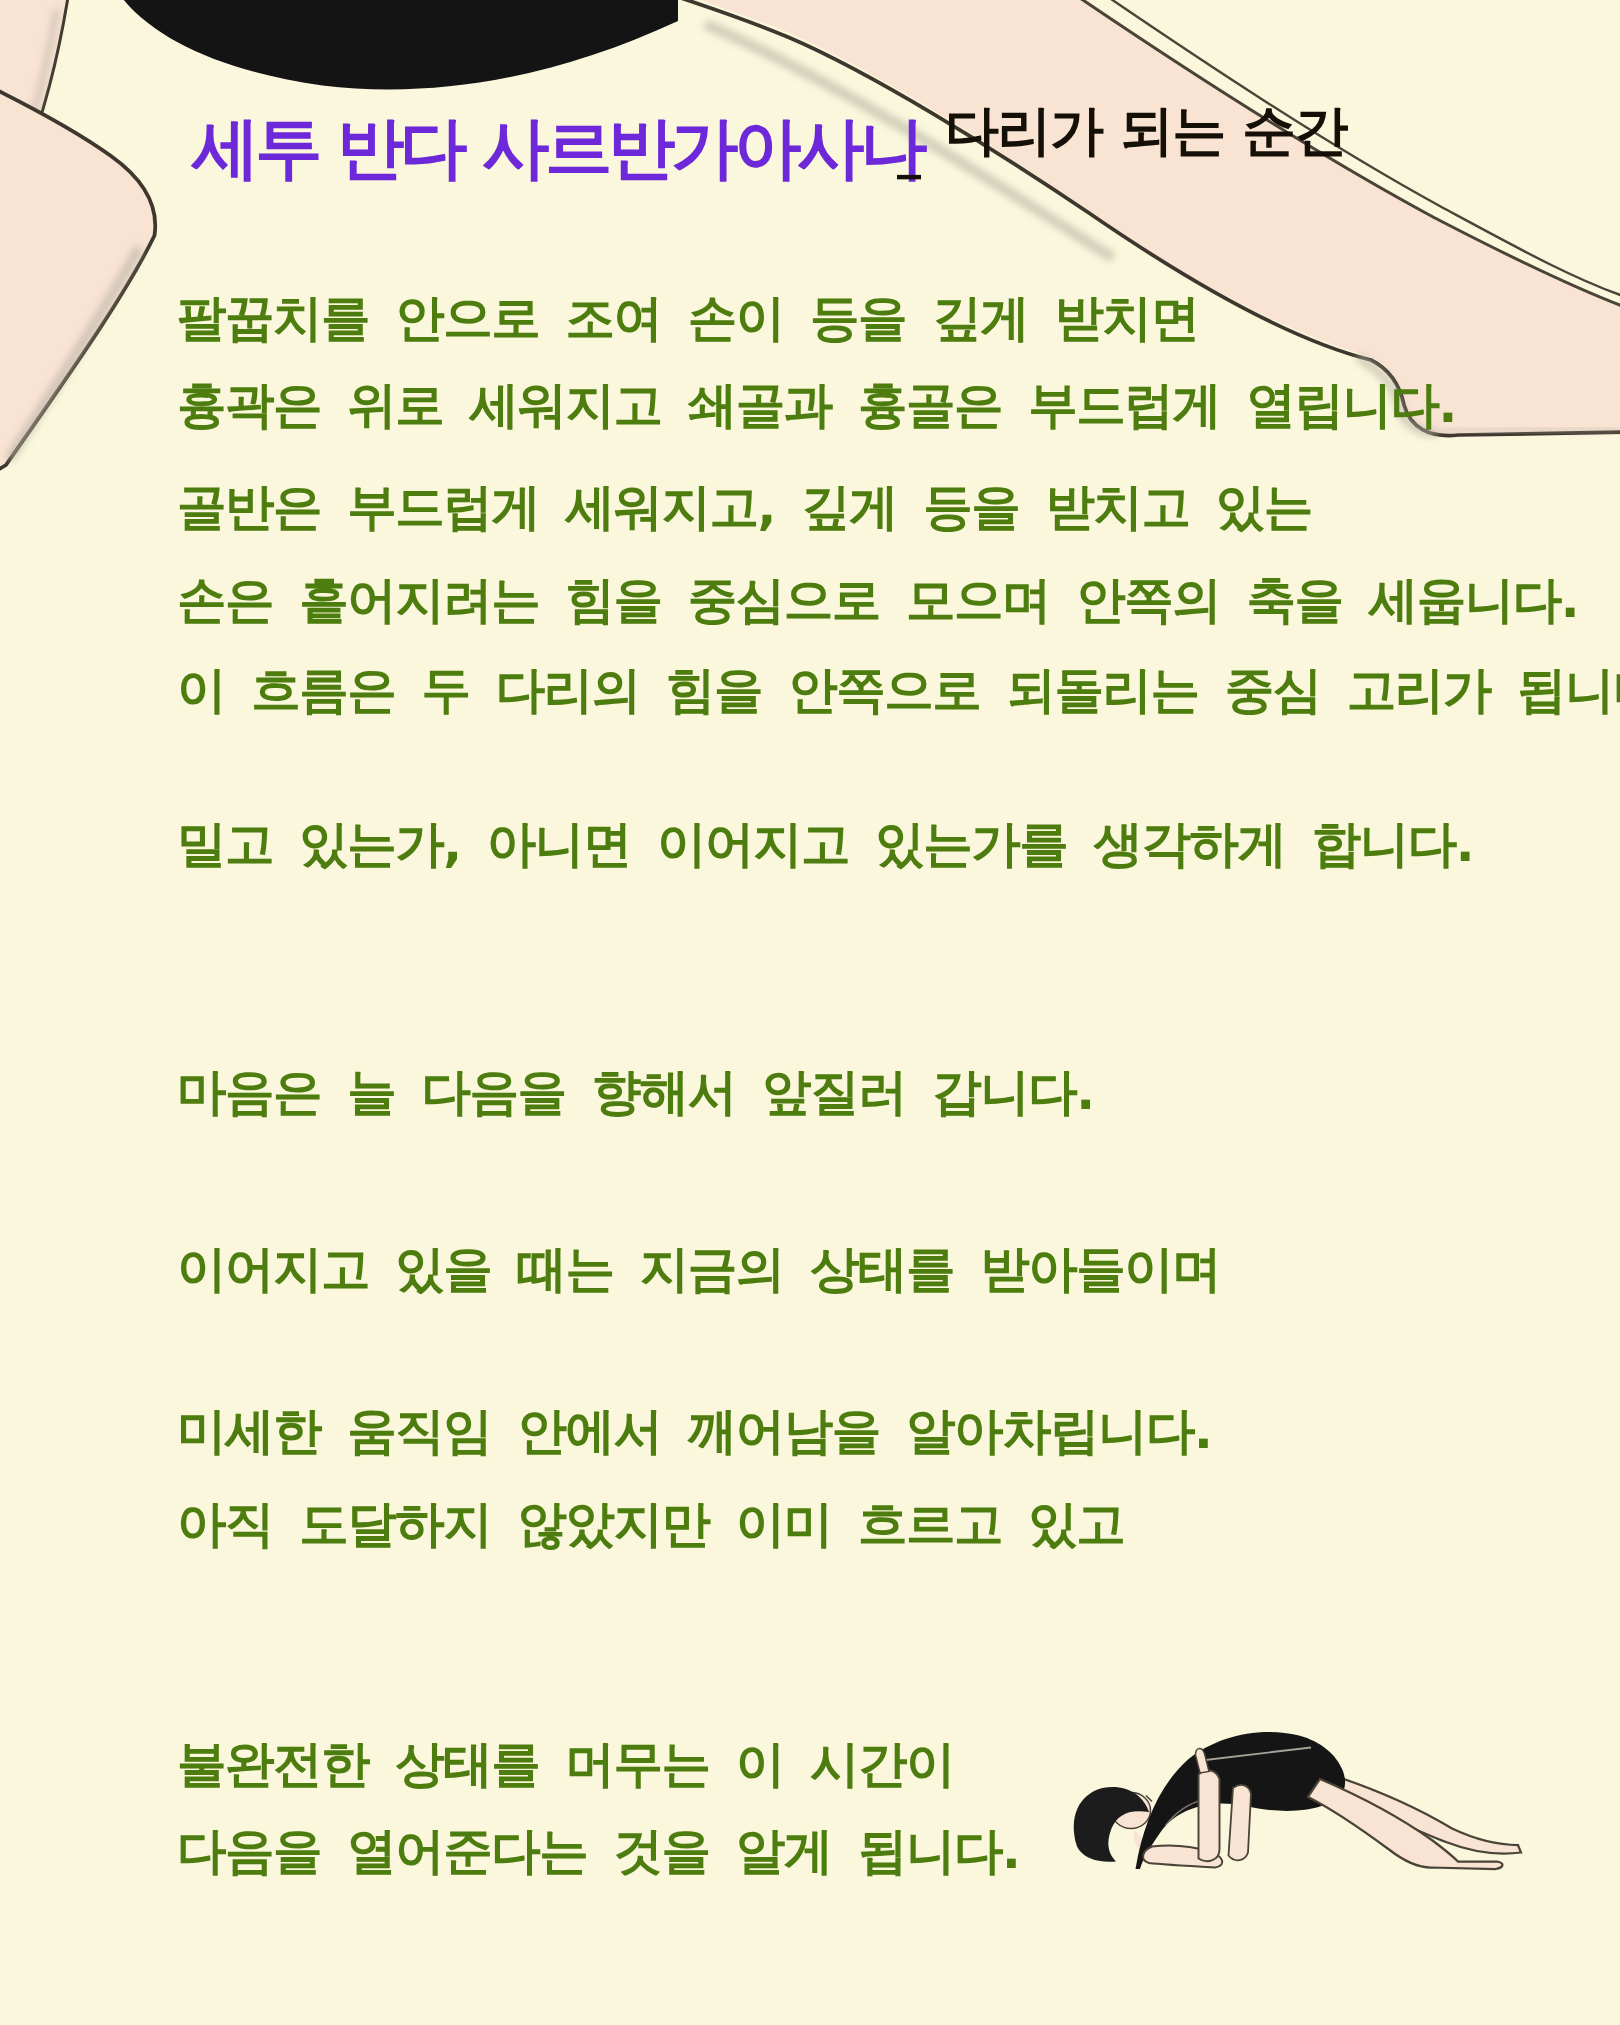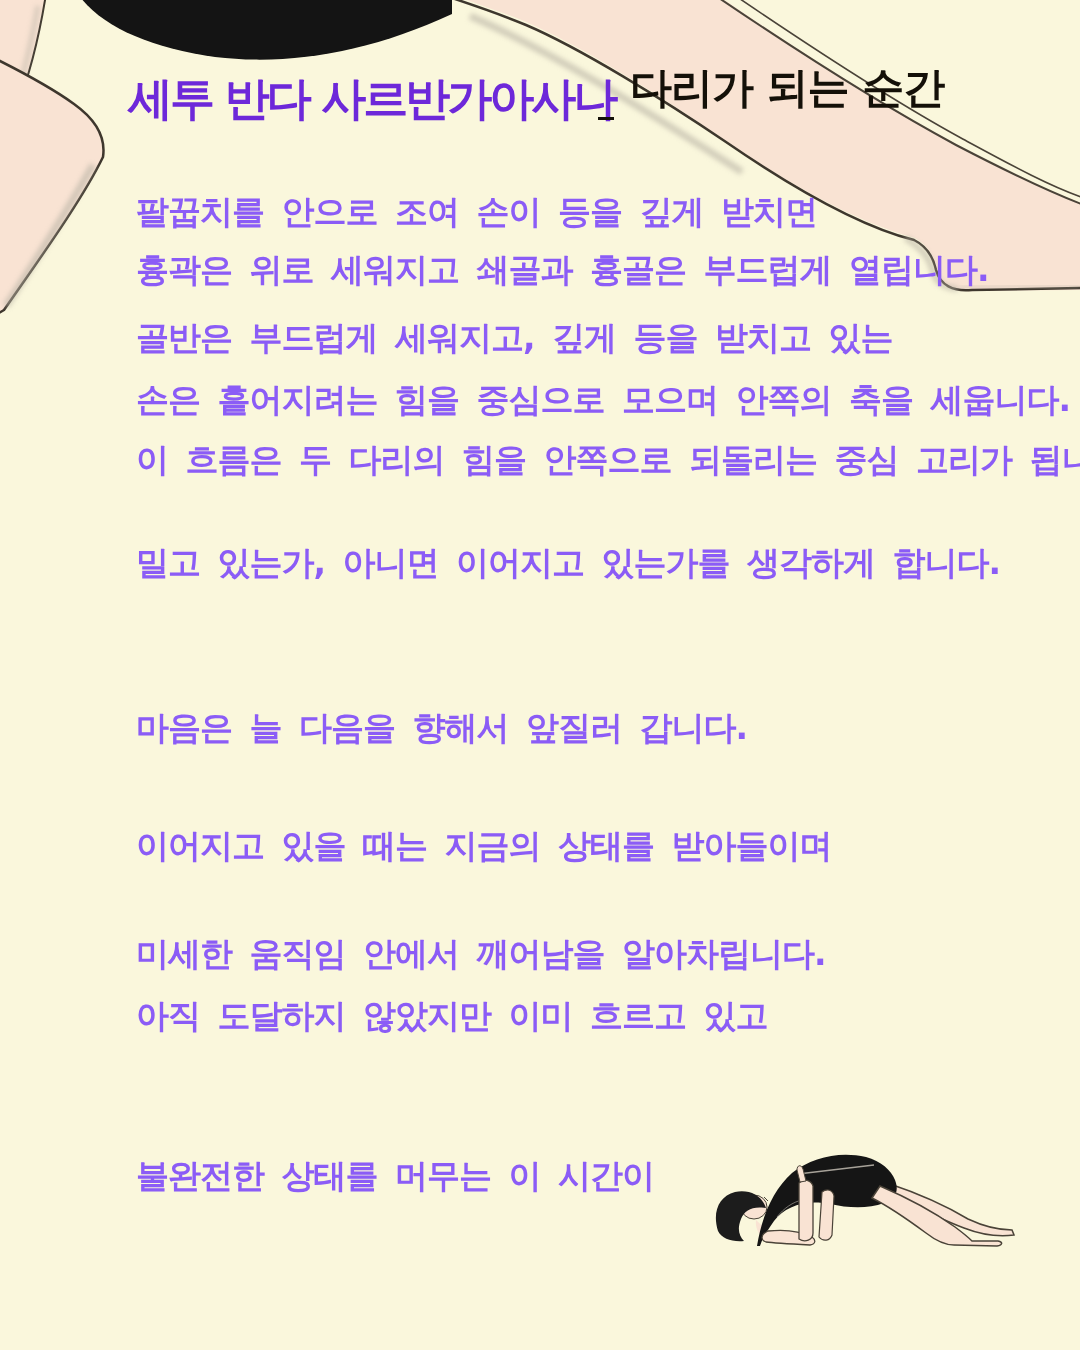--- a/index.html
+++ b/index.html
@@ -23,29 +23,29 @@
     position:absolute;left:0;top:16px;
     font-size:45px;font-weight:700;letter-spacing:-3px;
     line-height:50px;color:#6d28d9;
   }
   .subtitle-sep{
     position:absolute;left:470px;top:24px;
     font-size:32px;font-weight:700;color:#141008;
   }
   .pose-subtitle{
     position:absolute;left:502px;top:12px;
-    font-size:42px;font-weight:700;letter-spacing:-1px;
+    font-size:36px;font-weight:700;letter-spacing:-1px;
     color:#141008;line-height:36px;text-align:right;
   }
 
   .line{
-    position:absolute;left:136px;z-index:2;
+    position:absolute;left:118px;z-index:2;
     font-size:33px;font-weight:600;
     letter-spacing:-1px;word-spacing:7px;
-    line-height:40px;white-space:nowrap;color:#8b5cf6;
+    line-height:40px;white-space:nowrap;color:#4d7c0f;
   }
 </style>
 </head>
 <body>
 
 <div class="page">
 
   <svg id="top-art" width="1080" height="340" viewBox="0 0 1080 340">
     <defs>
       <filter id="soft" x="-40%" y="-40%" width="180%" height="180%">
@@ -90,20 +90,21 @@
 
   <div class="line" style="top:543px">밀고 있는가, 아니면 이어지고 있는가를 생각하게 합니다.</div>
 
   <div class="line" style="top:826px">이어지고 있을 때는 지금의 상태를 받아들이며</div>
 
   <div class="line" style="top:708px">마음은 늘 다음을 향해서 앞질러 갑니다.</div>
   <div class="line" style="top:934px">미세한 움직임 안에서 깨어남을 알아차립니다.</div>
   <div class="line" style="top:996px">아직 도달하지 않았지만 이미 흐르고 있고</div>
 
   <div class="line" style="top:1156px">불완전한 상태를 머무는 이 시간이</div>
+  <div class="line" style="top:1214px">다음을 열어준다는 것을 알게 됩니다.</div>
 
   <svg id="bridge-art" width="330" height="110" viewBox="700 1150 330 110">
     <g>
 
       <path d="M 890,1184 C 920,1194 948,1207 968,1219 C 985,1227 1000,1230 1012,1230
                L 1014,1235 C 998,1237 982,1235 964,1228 C 940,1219 914,1205 886,1195 Z" fill="#F9E3D3" stroke="#4A4338" stroke-width="1.5"></path>
 
       <ellipse cx="754" cy="1207" rx="13" ry="12" fill="#F9E3D3" stroke="#4A4338" stroke-width="1"></ellipse>
       <path d="M 764,1197 L 768,1201" stroke="#4A4338" stroke-width="1" fill="none"></path>
       <path d="M 718,1231 C 712,1212 719,1196 735,1192 C 750,1189 762,1196 766,1208

